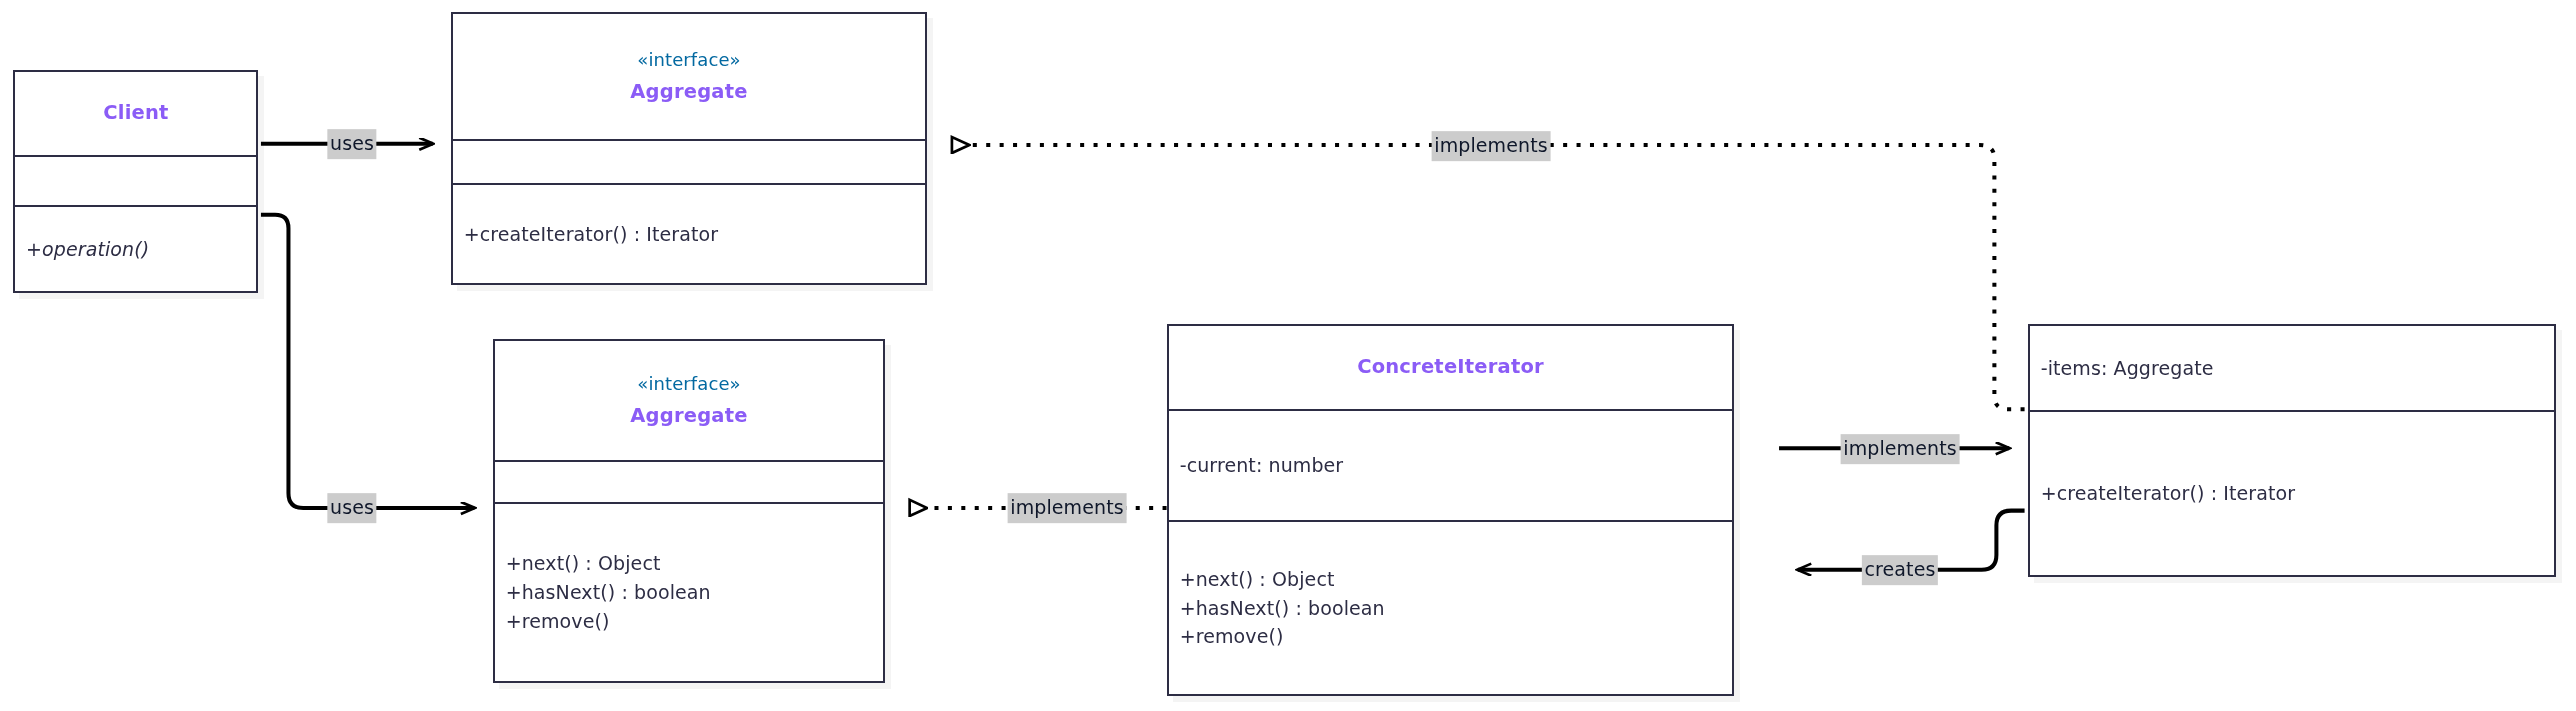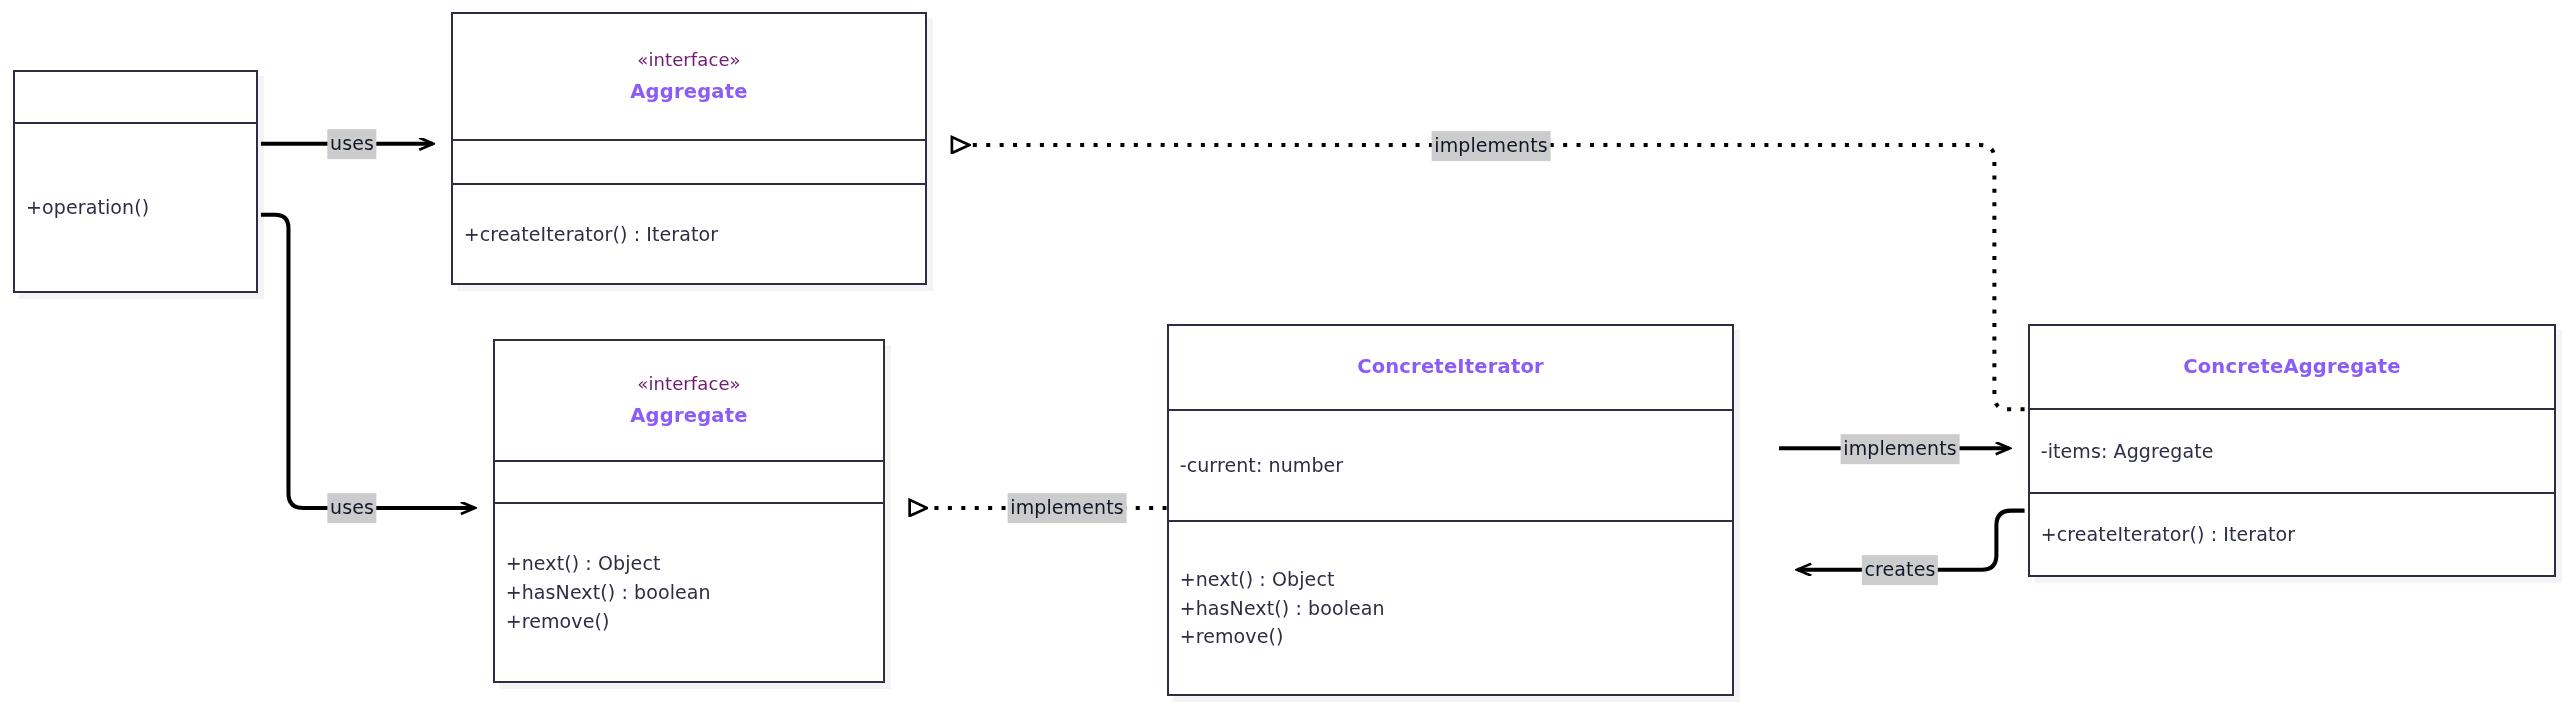--- a/index.html
+++ b/index.html
@@ -41,21 +41,21 @@
   }
   .comp-title {
     display: flex;
     flex-direction: column;
     align-items: center;
     justify-content: center;
   }
   .stereotype {
     font-family: "DejaVu Sans", sans-serif;
     font-size: 18px;
-    color: #701a75;
+    color: #0369a1;
     line-height: 1.2;
     letter-spacing: 0.1px;
   }
   .classname {
     font-family: "DejaVu Sans", sans-serif;
     font-size: 19.5px;
     font-weight: bold;
     color: #8b5cf6;
     line-height: 1.25;
     letter-spacing: 0.2px;
@@ -135,22 +135,25 @@
       <path d="M 2652,668 L 2995,668" fill="none" stroke="#000000" stroke-width="6" marker-end="url(#open-arrow)"></path>
     </g>
 
      ConcreteIterator : "creates" (rounded orthogonal route) --&gt;
     <g>
       <path d="M 3018,761 L 2998,761 Q 2976,761 2976,783 L 2976,827 Q 2976,849 2954,849 L 2680,849" fill="none" stroke="#000000" stroke-width="6" marker-end="url(#open-arrow)"></path>
     </g>
   </svg>
 
   <div class="uml-box" style="left:13.4px; top:70px; width:245px; height:223px;">
+    <div class="compartment comp-title" style="height:83px;">
+      <div class="classname">Client</div>
+    </div>
     <div class="compartment comp-empty" style="height:50px;"></div>
-    <div class="compartment comp-members" style="flex:1;">
+    <div class="compartment comp-members" style="flex:1;font-style:italic;">
       <div class="member">+operation()</div>
     </div>
   </div>
 
   <div class="uml-box" style="left:451px; top:12px; width:476px; height:273px;">
     <div class="compartment comp-title with-stereo" style="height:125px;">
       <div class="stereotype">«interface»</div>
       <div class="classname">Aggregate</div>
     </div>
     <div class="compartment comp-empty" style="height:44px;"></div>
@@ -180,23 +183,20 @@
       <div class="member">-current: number</div>
     </div>
     <div class="compartment comp-members" style="flex:1;">
       <div class="member">+next() : Object</div>
       <div class="member">+hasNext() : boolean</div>
       <div class="member">+remove()</div>
     </div>
   </div>
 
   <div class="uml-box" style="left:2028px; top:324px; width:528px; height:253px;">
-    <div class="compartment comp-title" style="height:82px;">
-      <div class="classname">ConcreteAggregate</div>
-    </div>
     <div class="compartment comp-members" style="height:84px;">
       <div class="member">-items: Aggregate</div>
     </div>
     <div class="compartment comp-members" style="flex:1;">
       <div class="member">+createIterator() : Iterator</div>
     </div>
   </div>
 
   <div class="edge-label" style="left:352px; top:144px;">uses</div>
 

